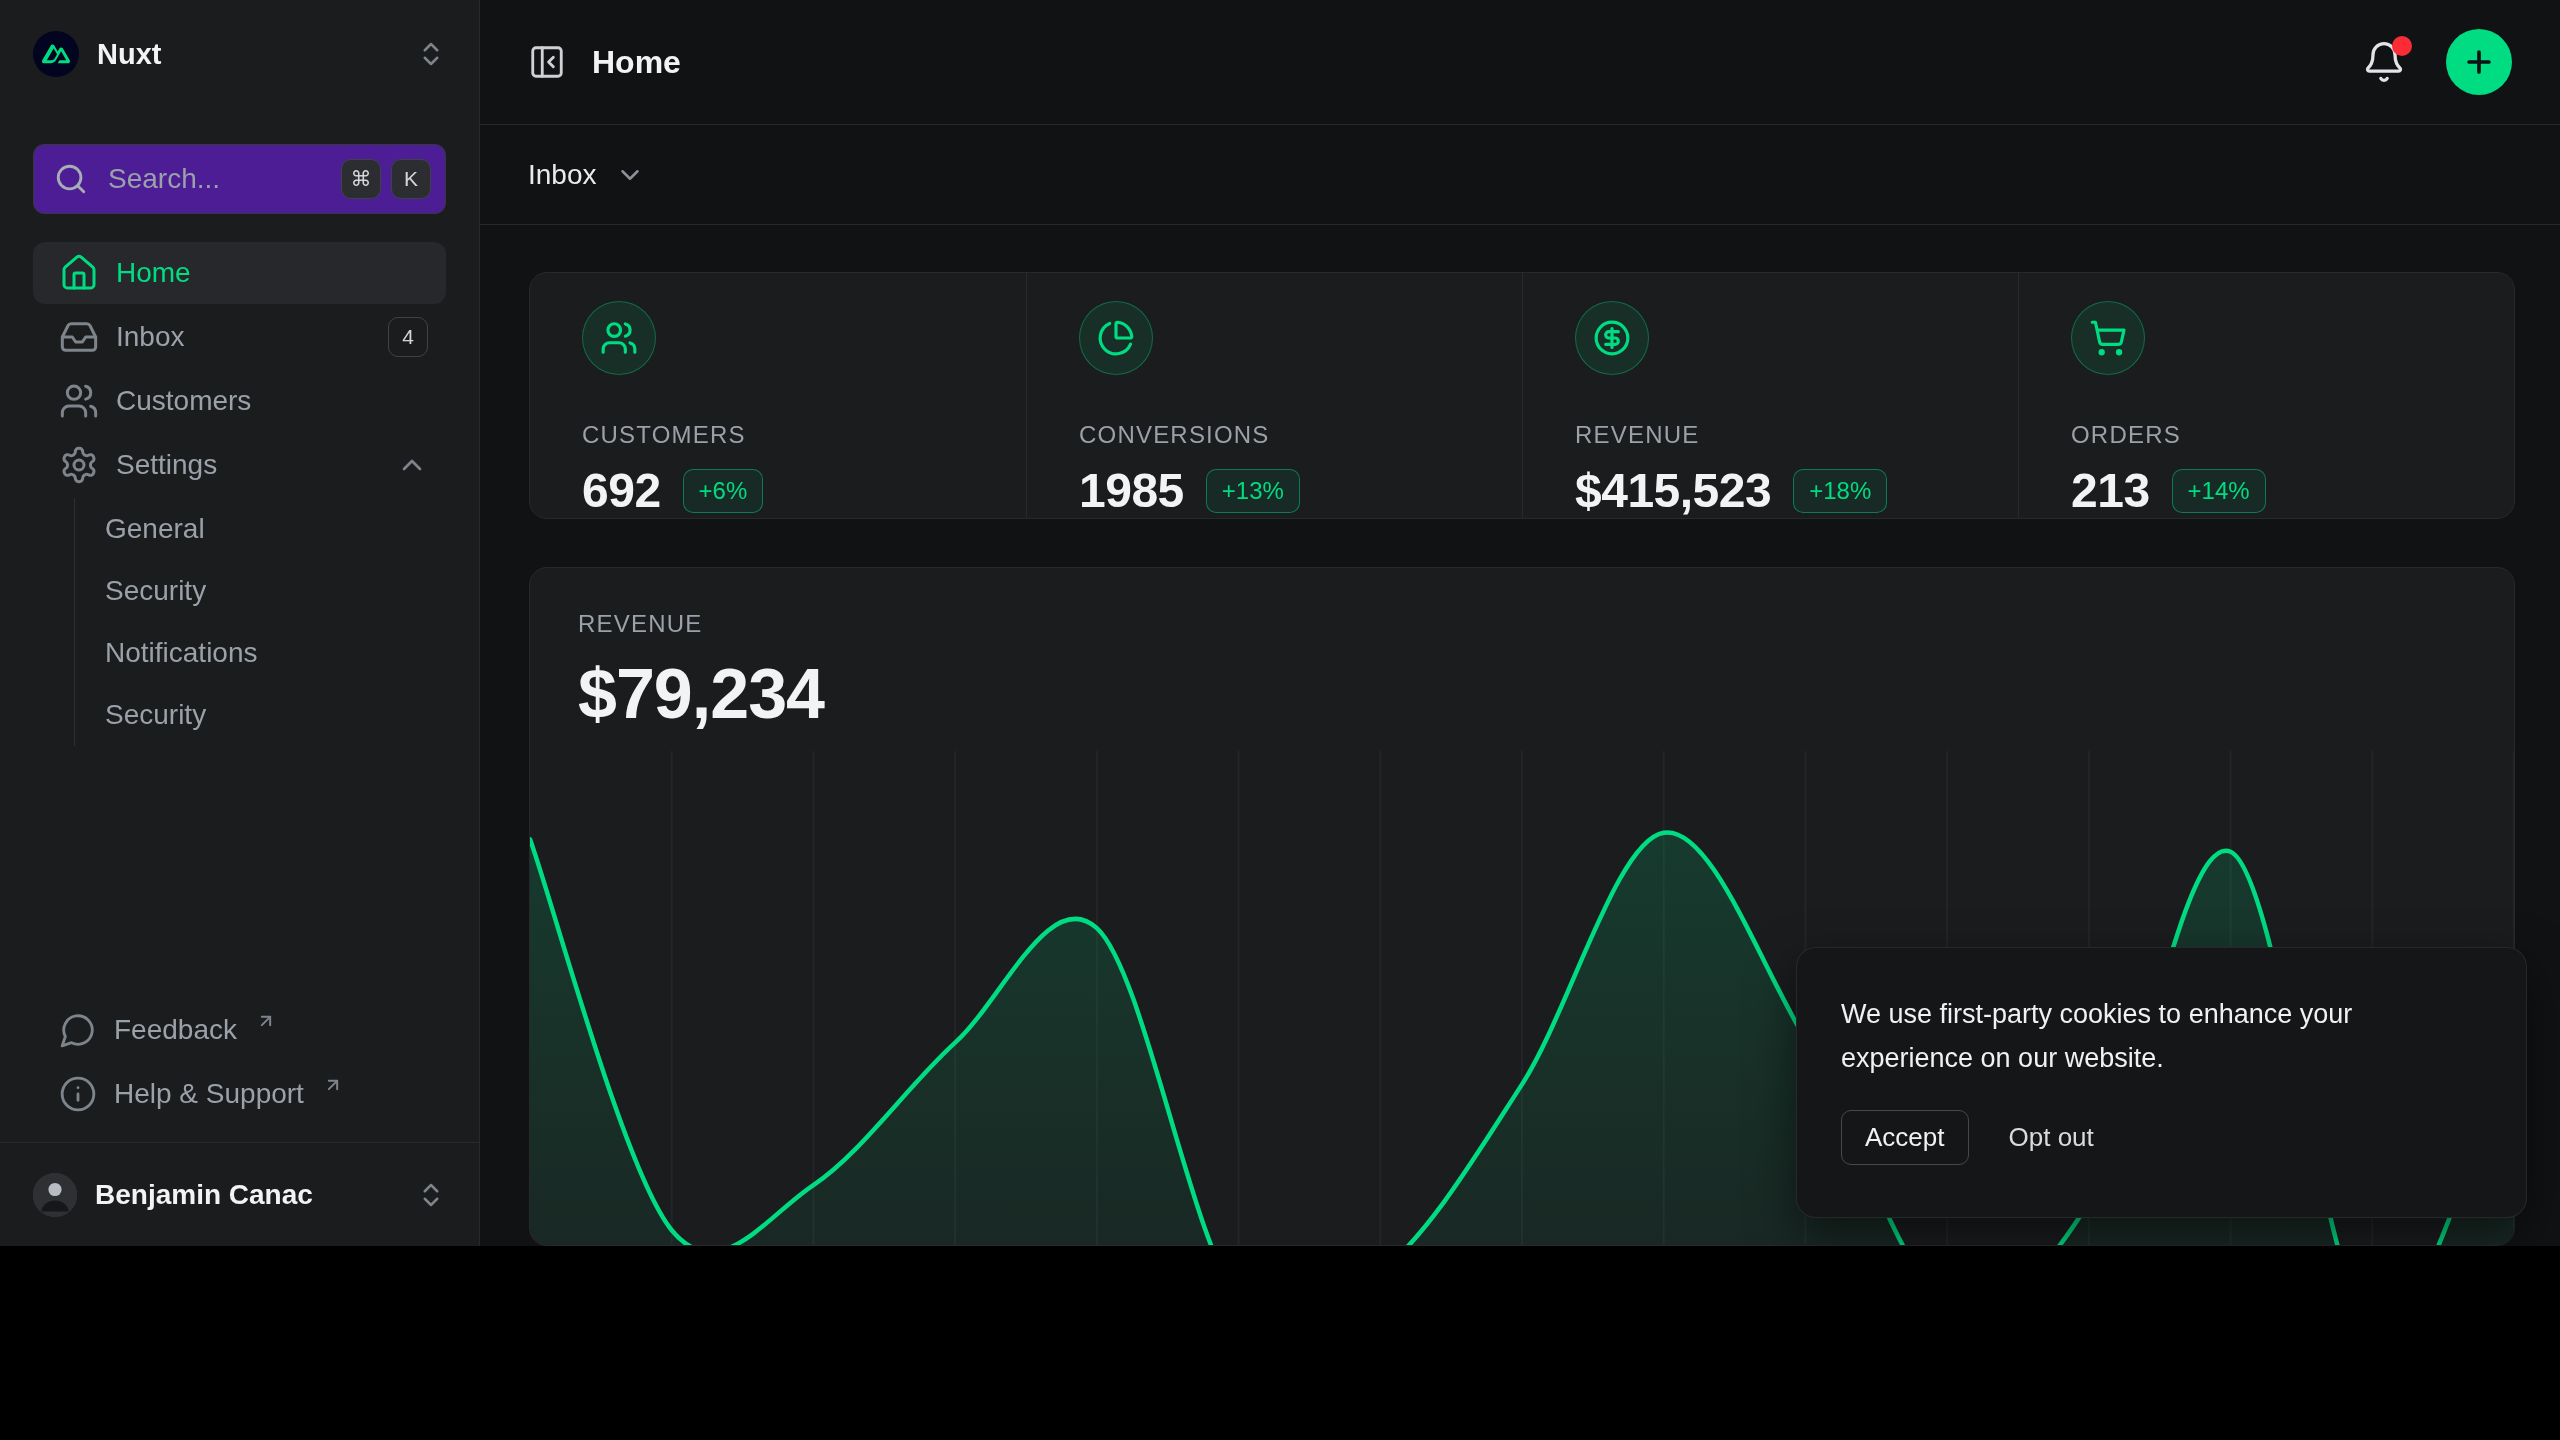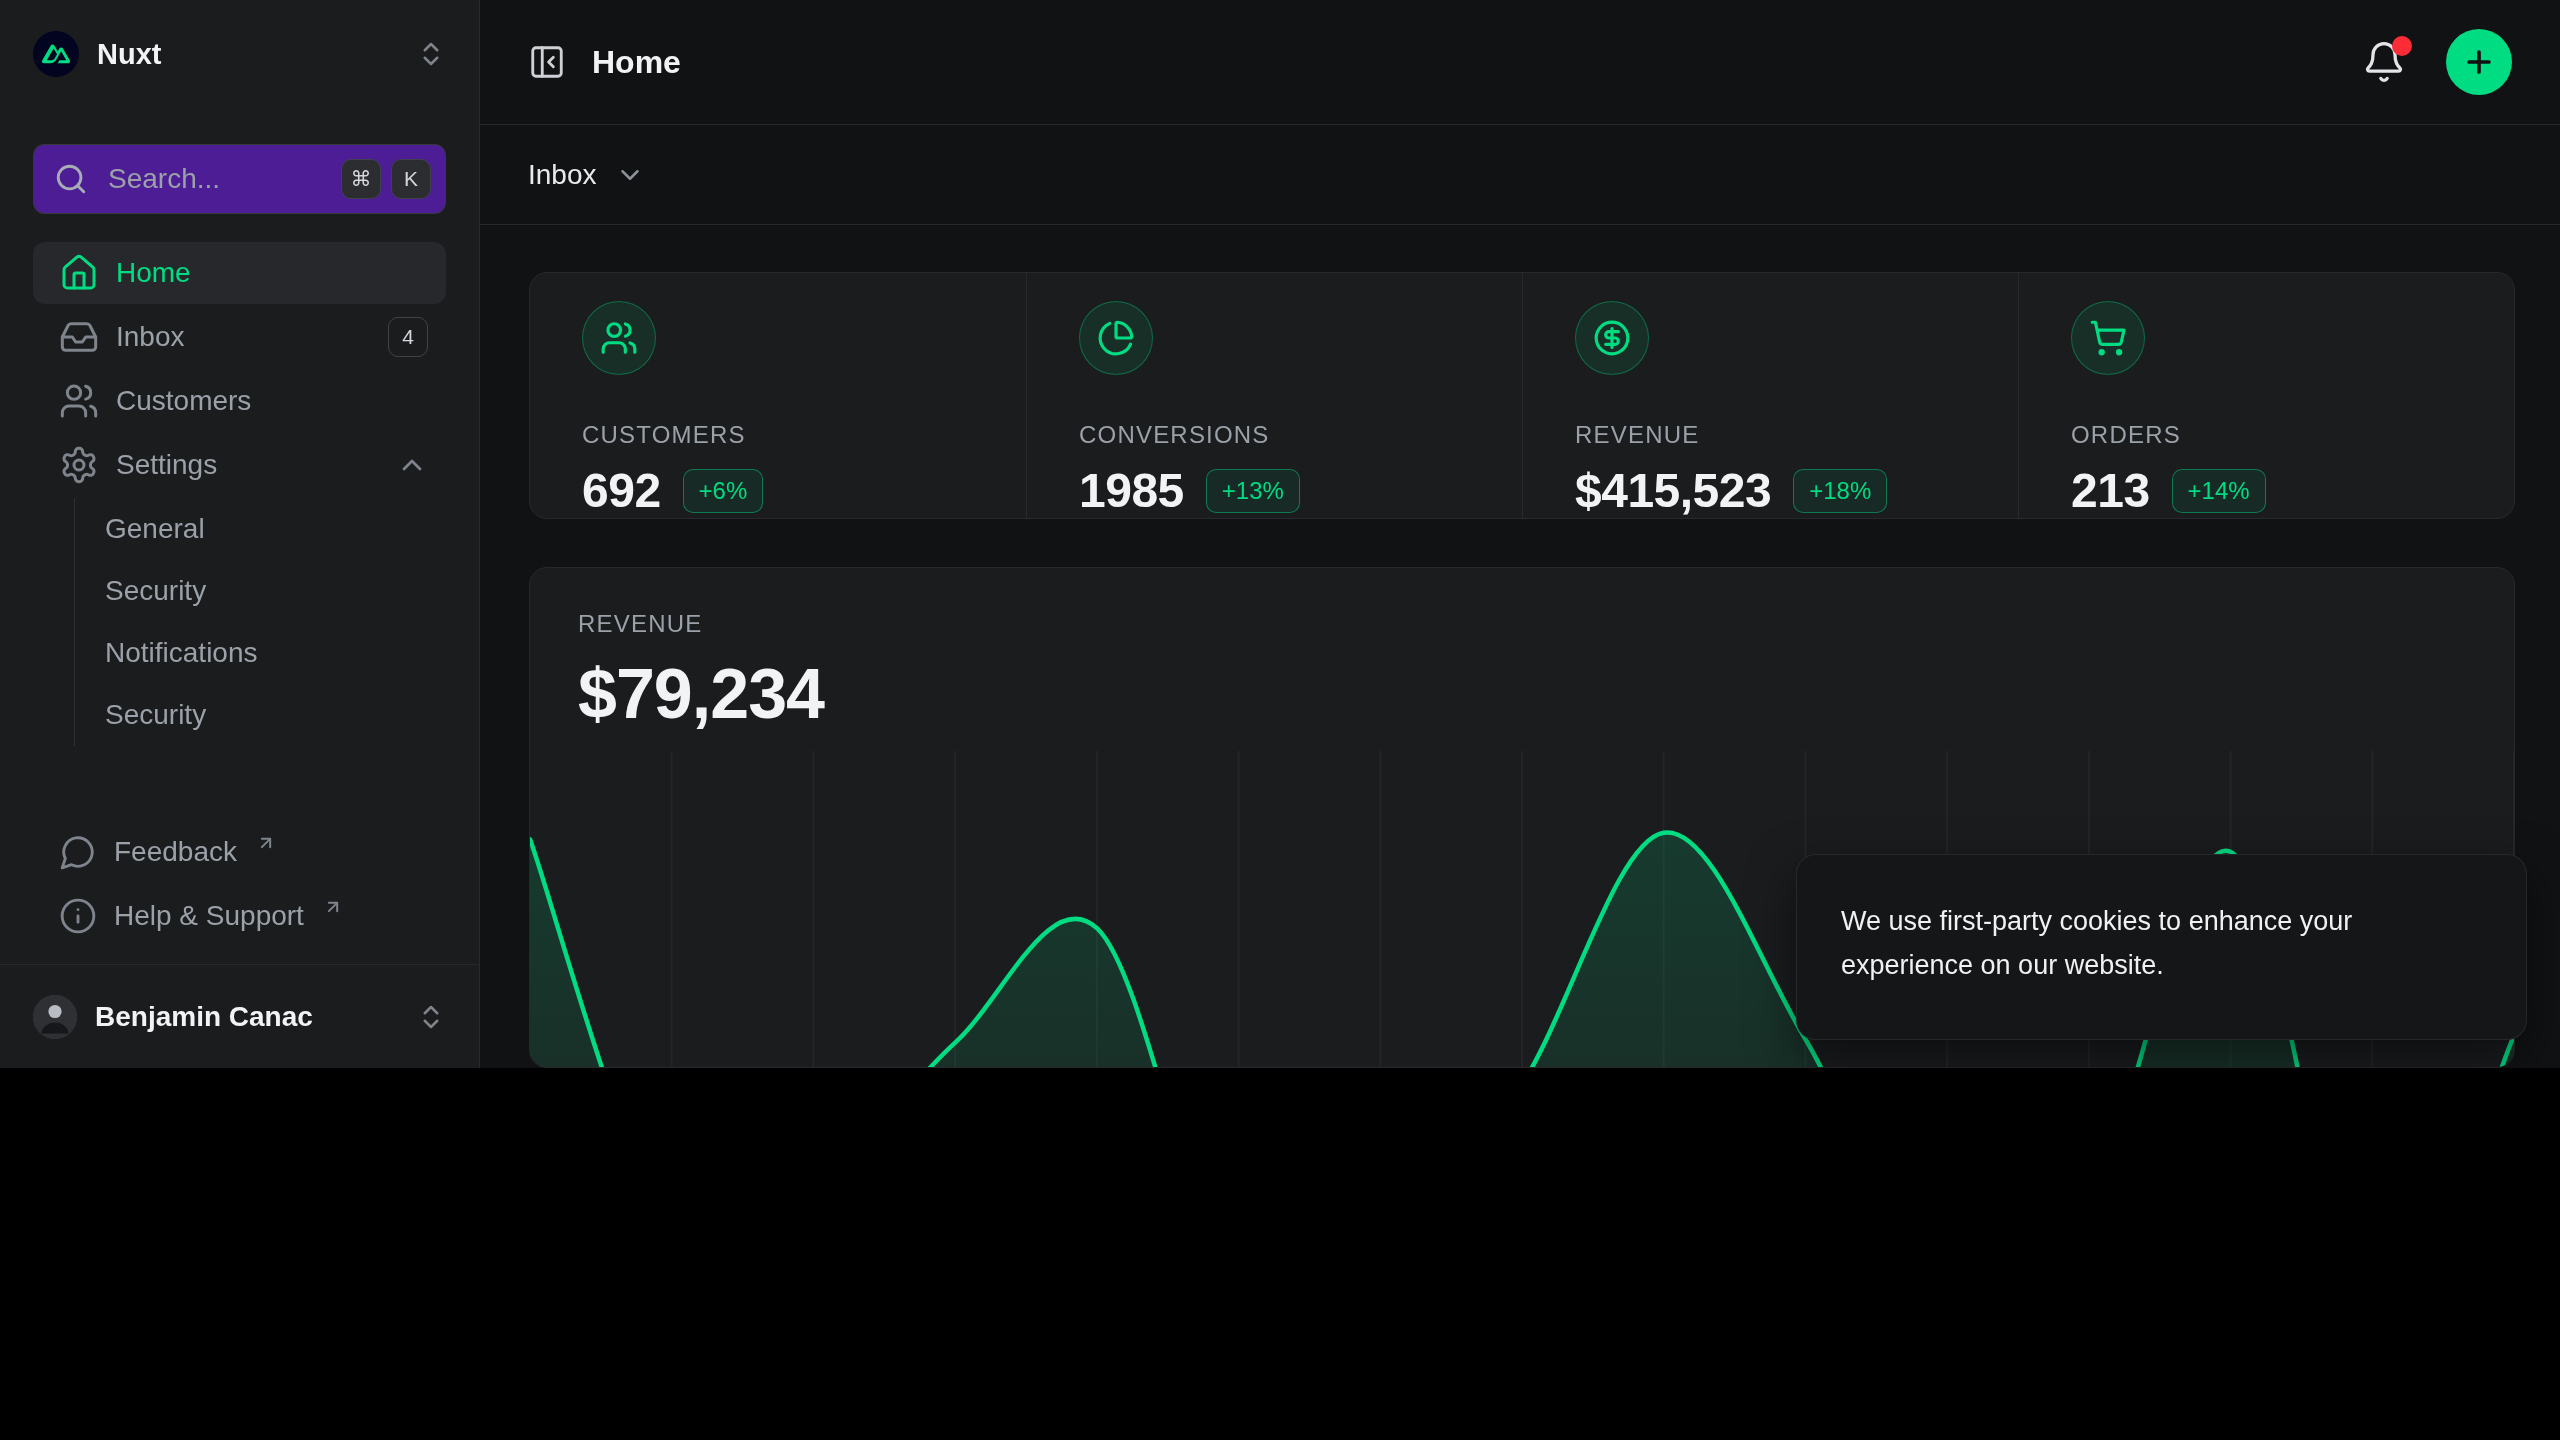--- a/index.html
+++ b/index.html
@@ -9,21 +9,21 @@
     --border:#28292d;
     --border-strong:#404249;
     --text:#f2f3f5;
     --muted:#9ba1a9;
     --dim:#7e848c;
     --primary:#00dc82;
   }
   *{margin:0;padding:0;box-sizing:border-box;}
   html,body{background:#000;}
   body{font-family:"Liberation Sans", sans-serif;color:var(--text);}
-  .app{position:relative;width:2560px;height:1068px;background:var(--bg);display:flex;overflow:hidden;}
+  .app{position:relative;width:2560px;height:1246px;background:var(--bg);display:flex;overflow:hidden;}
   .icon svg{display:block;}
 
   
   .sidebar{width:480px;min-width:480px;background:var(--bg-elev);border-right:1px solid var(--border);display:flex;flex-direction:column;padding:30px 0 0;}
   .brand-row{display:flex;align-items:center;gap:18px;height:48px;cursor:pointer;padding:0 33px;}
   .brand-logo{width:46px;height:46px;border-radius:50%;background:#020420;display:flex;align-items:center;justify-content:center;}
   .brand-name{font-size:29px;font-weight:600;color:var(--text);}
   .brand-row .trailing{margin-left:auto;color:var(--dim);}
   .searchbar{margin:66px 33px 0;height:70px;border:1px solid #37383d;background:#4c1d95;border-radius:11px;display:flex;align-items:center;gap:20px;padding:0 14px 0 20px;cursor:pointer;}
   .searchbar .ph{font-size:28px;color:var(--muted);}
@@ -363,15 +363,19 @@
             <path id="chart-line" fill="none" stroke-width="4.5" stroke-linecap="round" stroke-linejoin="round" d="M0,88.20219780219777C23.642857142857142,153.36996336996333 94.57142857142858,421.56483516483513 141.85714285714286,479.2087912087912C189.14285714285714,536.8527472527472 236.42857142857144,465.31868131868134 283.7142857142857,434.0659340659341C331,402.8131868131868 378.2857142857143,334.52014652014657 425.57142857142856,291.69230769230774C472.85714285714283,248.8644688644689 520.1428571428571,134.27106227106228 567.4285714285714,177.0989010989011C614.7142857142858,219.92673992673994 662,491.36263736263743 709.2857142857143,548.6593406593407C756.5714285714287,605.956043956044 803.8571428571429,556.7619047619047 851.1428571428571,520.8791208791208C898.4285714285713,484.99633699633694 945.7142857142857,406.55657142857143 993,333.3626373626374C1040.2857142857142,260.1687032967033 1087.5714285714287,89.239326007326 1134.857142857143,81.71551648351648C1182.142857142857,74.19170695970696 1229.4285714285716,209.81705494505496 1276.7142857142858,288.21978021978026C1324,366.62250549450556 1371.2857142857144,524.9304029304029 1418.5714285714287,552.1318681318681C1465.857142857143,579.3333333333334 1513.1428571428573,526.6666666666667 1560.4285714285716,451.42857142857144C1607.7142857142858,376.1904761904762 1655,79.86813186813187 1702.2857142857142,100.7032967032967C1749.5714285714284,121.53846153846153 1796.857142857143,545.7655677655678 1844.142857142857,576.4395604395604C1891.4285714285713,607.113553113553 1962.357142857143,333.3626373626373 1986,284.74725274725273" stroke="#00dc82"></path>
           </svg>
         </div>
       </div>
 
     </div>
   </div>
 
   <div class="cookie">
     <p class="cookie-msg">We use first-party cookies to enhance your experience on our website.</p>
+    <div class="cookie-actions">
+      <button class="btn-accept">Accept</button>
+      <button class="btn-optout">Opt out</button>
+    </div>
   </div>
 
 </div>
 
 </body></html>

